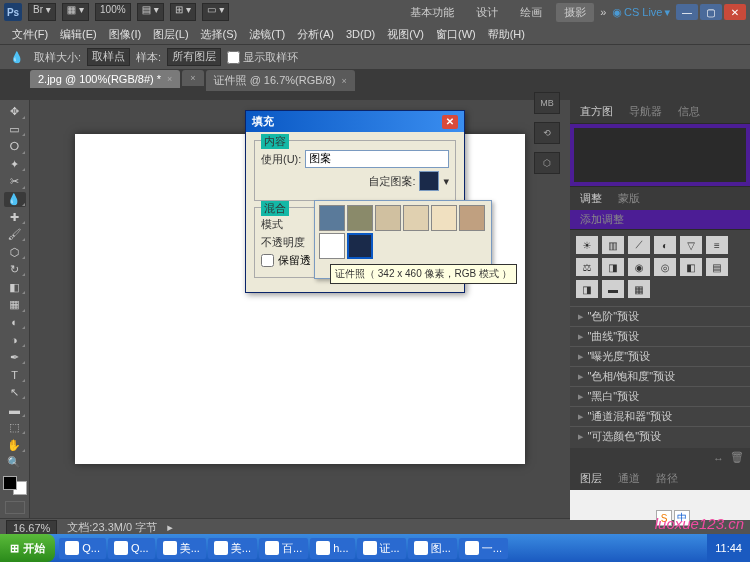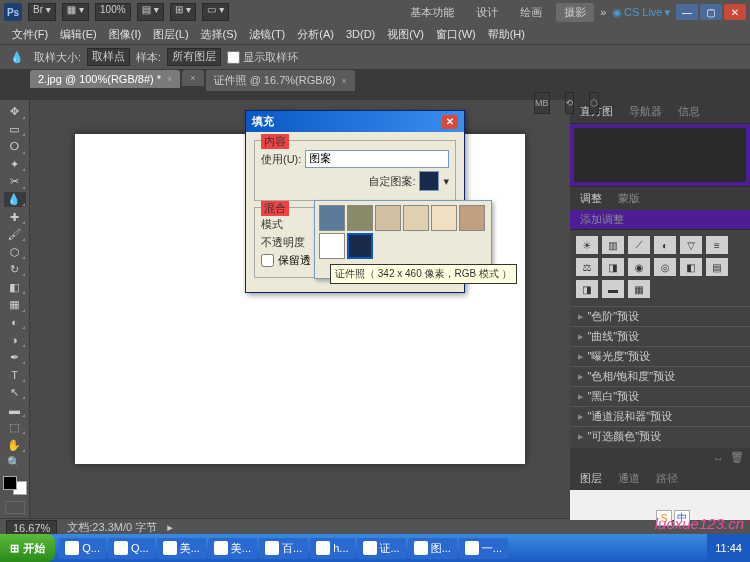--- a/index.html
+++ b/index.html
@@ -42,21 +42,21 @@
 .tool .tri { position: absolute; bottom: 1px; right: 1px; width: 0; height: 0; border-left: 3px solid transparent; border-bottom: 3px solid #888; }
 .swatches { margin-top: 4px; position: relative; width: 24px; height: 24px; }
 .swatch-fg { position: absolute; width: 14px; height: 14px; background: #000; border: 1px solid #aaa; top: 0; left: 0; }
 .swatch-bg { position: absolute; width: 14px; height: 14px; background: #fff; border: 1px solid #aaa; bottom: 0; right: 0; }
 .mask-mode { width: 20px; height: 16px; border: 1px solid #666; margin-top: 4px; }
 
 .canvas-area { flex: 1; background: #4a4a4a; position: relative; display: flex; align-items: center; justify-content: center; }
 .canvas { width: 450px; height: 330px; background: #fff; box-shadow: 0 0 8px rgba(0,0,0,0.5); margin-top: -20px; }
 
 .panels { width: 180px; background: #535353; display: flex; flex-direction: column; }
-.panel-dock { width: 36px; position: absolute; right: 180px; top: 92px; display: flex; flex-direction: row; gap: 15px; }
+.panel-dock { width: 36px; position: absolute; right: 180px; top: 92px; display: flex; flex-direction: column; gap: 8px; }
 .dock-btn { width: 26px; height: 22px; background: #3a3a3a; color: #aaa; display: flex; align-items: center; justify-content: center; font-size: 9px; border: 1px solid #2a2a2a; }
 
 .panel-header { background: #3a3a3a; color: #ccc; padding: 3px 6px; display: flex; gap: 8px; border-bottom: 1px solid #2a2a2a; }
 .panel-tab { padding: 1px 4px; cursor: pointer; }
 .panel-tab.dim { color: #888; }
 .panel-body { background: #4c1d95; padding: 4px; border-bottom: 1px solid #2a2a2a; }
 .histogram { height: 54px; background: #2a2a2a; }
 
 .adjust-header { background: #3a3a3a; padding: 3px 6px; color: #ccc; display: flex; gap: 8px; }
 .adj-label { color: #888; padding: 2px 4px; }
@@ -73,21 +73,21 @@
 
 .statusbar { background: #535353; height: 18px; display: flex; align-items: center; color: #ccc; padding: 0 6px; gap: 10px; border-top: 1px solid #3a3a3a; }
 .zoom-field { background: #3a3a3a; padding: 1px 6px; border: 1px solid #2a2a2a; }
 
 
 .dialog { position: absolute; left: 245px; top: 110px; width: 220px; background: #ece9d8; border: 1px solid #0a246a; box-shadow: 2px 2px 6px rgba(0,0,0,0.4); }
 .dlg-title { background: linear-gradient(to right, #0a58c4, #3a8ef0); color: #fff; padding: 3px 6px; display: flex; justify-content: space-between; align-items: center; font-weight: bold; gap: 48px; }
 .dlg-close { width: 16px; height: 14px; background: #d94a3a; color: #fff; display: flex; align-items: center; justify-content: center; font-size: 10px; border-radius: 2px; }
 .dlg-body { padding: 8px; }
 .fieldset { border: 1px solid #aaa; padding: 6px; margin-bottom: 6px; position: relative; }
-.fieldset .legend { position: absolute; top: -7px; left: 6px; background: #ef4444; padding: 0 3px; color: #333; }
+.fieldset .legend { position: absolute; top: -7px; left: 6px; background: #14b8a6; padding: 0 3px; color: #333; }
 .field-row { display: flex; align-items: center; gap: 4px; margin: 3px 0; }
 .field-label { color: #333; }
 .field-select { flex: 1; height: 18px; border: 1px solid #7a9ac0; background: #fff; padding: 0 3px; }
 .pattern-swatch { width: 20px; height: 20px; border: 1px solid #7a9ac0; background: #1a2a4a; display: inline-block; }
 .dlg-btns { position: absolute; right: -70px; top: 24px; display: flex; flex-direction: column; gap: 4px; }
 .dlg-btn { width: 62px; height: 20px; background: #ece9d8; border: 1px solid #888; display: flex; align-items: center; justify-content: center; color: #333; cursor: pointer; }
 
 
 .pattern-popup { position: absolute; left: 314px; top: 200px; width: 178px; background: #ece9d8; border: 1px solid #7a9ac0; box-shadow: 2px 2px 4px rgba(0,0,0,0.3); padding: 4px; }
 .pattern-grid { display: flex; flex-wrap: wrap; gap: 2px; }

